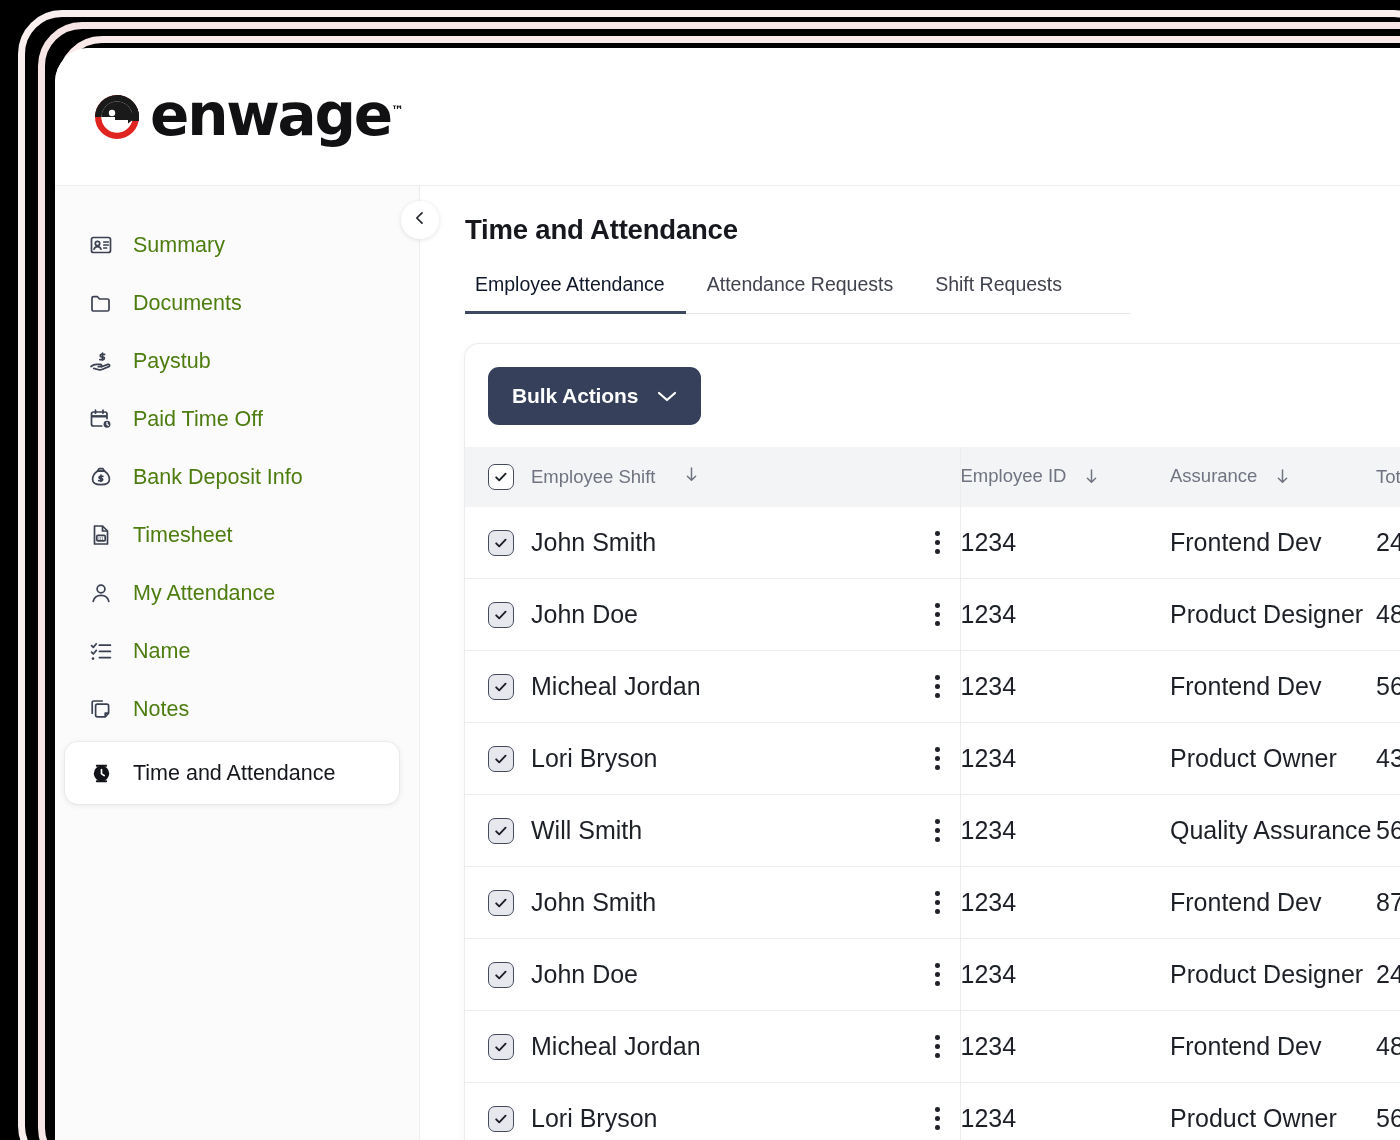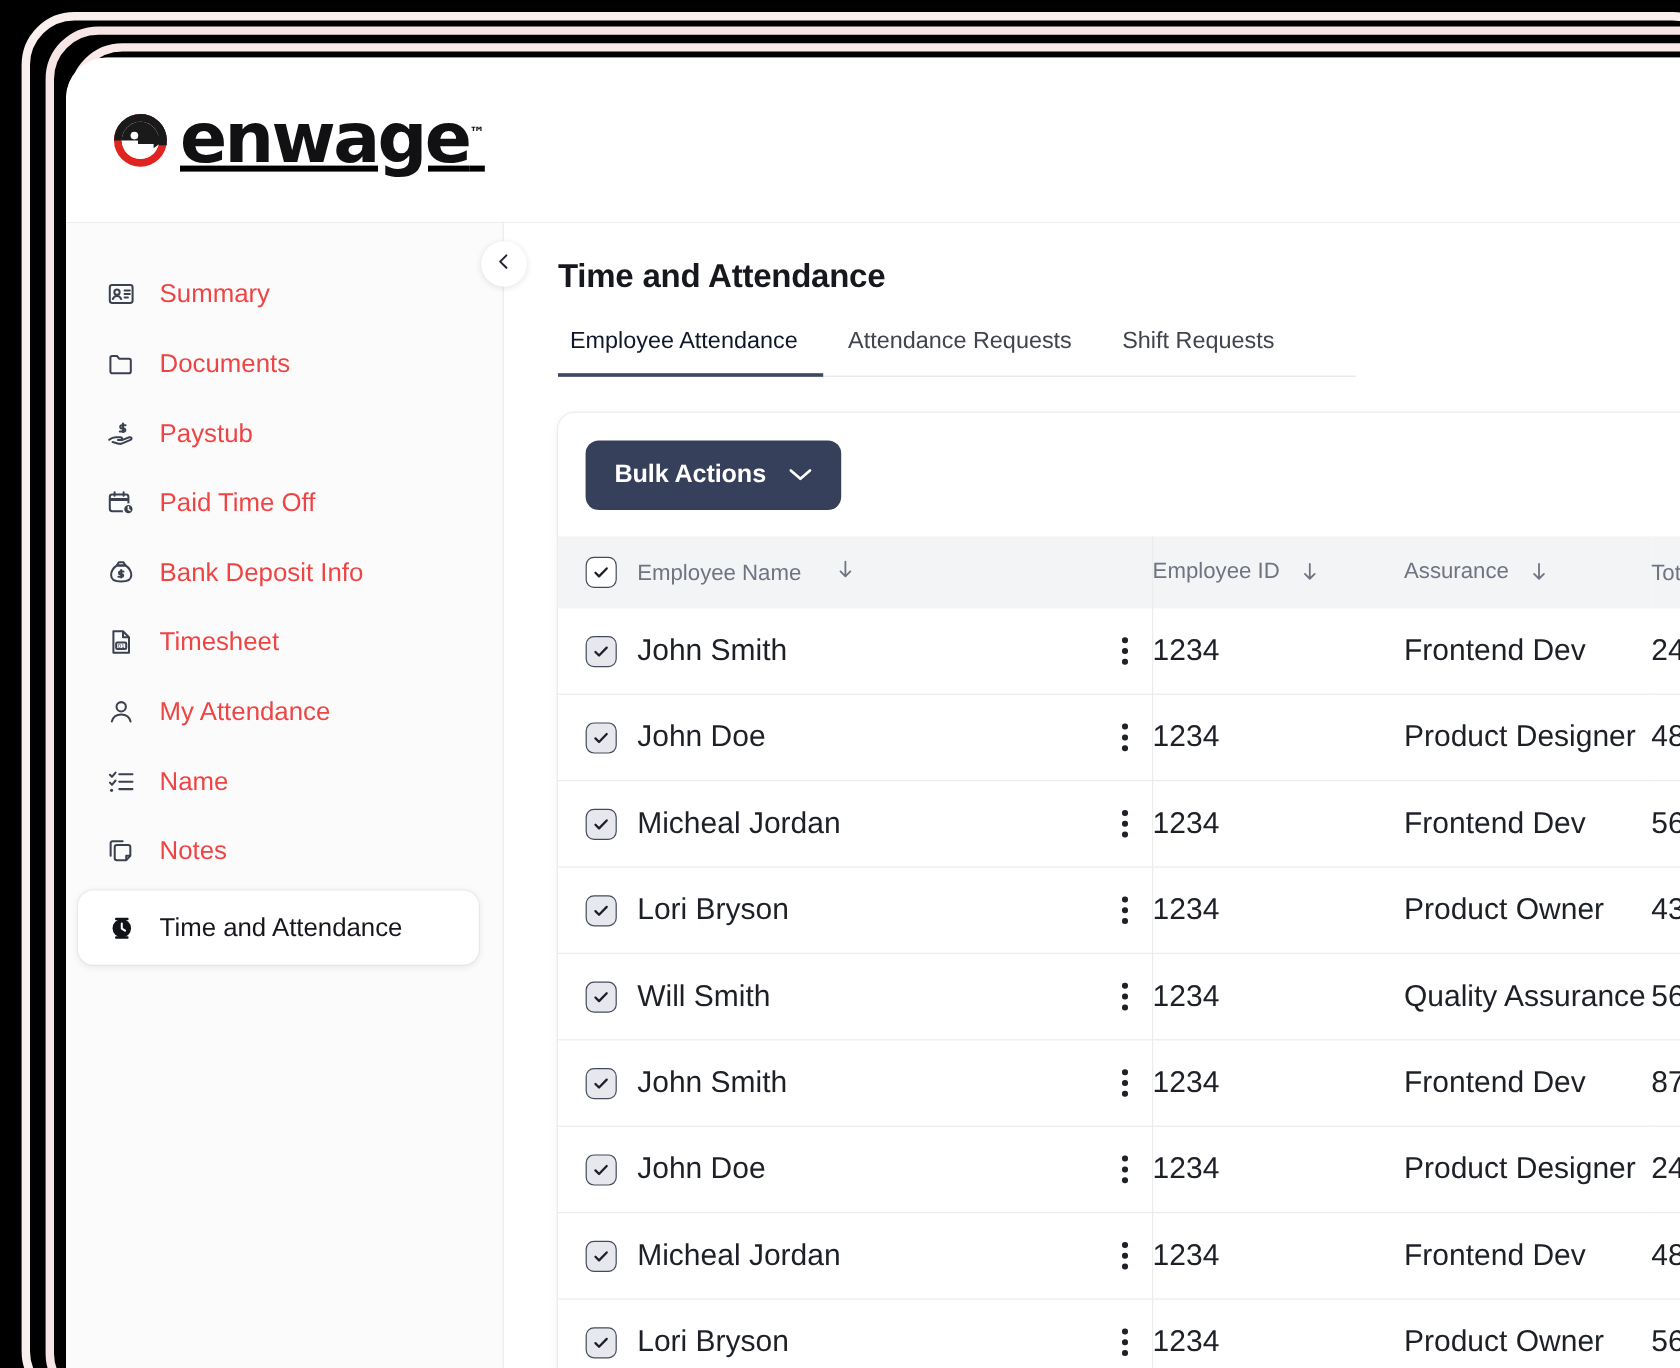--- a/index.html
+++ b/index.html
@@ -38,21 +38,21 @@
 
   
   .topbar {
     height: 138px;
     background: #ffffff;
     border-bottom: 1px solid #ededf0;
     display: flex;
     align-items: center;
     padding-left: 33px;
   }
-  .logo-wrap { display: flex; align-items: flex-end; text-decoration: underline; }
+  .logo-wrap { display: flex; align-items: flex-end; }
   .logo-mark { position: relative; width: 58px; height: 58px; margin-right: 4px; }
   .logo-mark svg { display:block; }
   .logo-textblock { display:flex; flex-direction: column; align-items: flex-start; margin-bottom: 2px;}
   .logo-word {
     font-size: 58px;
     font-weight: bold;
     letter-spacing: -2.2px;
     color: #111114;
     line-height: 0.95;
     position: relative;
@@ -86,21 +86,21 @@
     padding-top: 26px;
     position: relative;
   }
   .nav-item {
     display: flex;
     align-items: center;
     height: 50px;
     margin: 8px 20px 8px 10px;
     padding-left: 23px;
     border-radius: 13px;
-    color: #ef4444;
+    color: #4d7c0f;
     font-size: 21.5px;
     cursor: pointer;
     gap: 19px;
   }
   .nav-item.active {
     background: #ffffff;
     color: #15171c;
     box-shadow: 0 1px 6px rgba(20,23,33,.09), 0 0 0 1px rgba(20,23,33,.035);
     height: 62px;
   }
@@ -422,21 +422,21 @@
         <table class="att-table">
           <thead>
             <tr>
               <th class="col-name">
                 <div class="cell-name">
                   <span class="chk">
                     <svg width="16" height="16" viewBox="0 0 16 16" fill="none" stroke="#1d2027" stroke-width="1.9" stroke-linecap="round" stroke-linejoin="round">
                         <path d="M3.2 8.3l3 3 6.4-6.6"></path>
                       </svg>
                   </span>
-                  <span>Employee Name</span>
+                  <span>Employee Shift</span>
                   <span class="sort-icon">
                     <svg width="15" height="17" viewBox="0 0 15 17" fill="none" stroke="#6f7480" stroke-width="1.5" stroke-linecap="round" stroke-linejoin="round">
                         <path d="M7.5 2v12M3.4 10.2l4.1 4.1 4.1-4.1"></path>
                       </svg>
                   </span>
                 </div>
               </th>
               <th class="col-kebab"></th>
               <th class="col-id">
                 <span>Employee ID</span>

